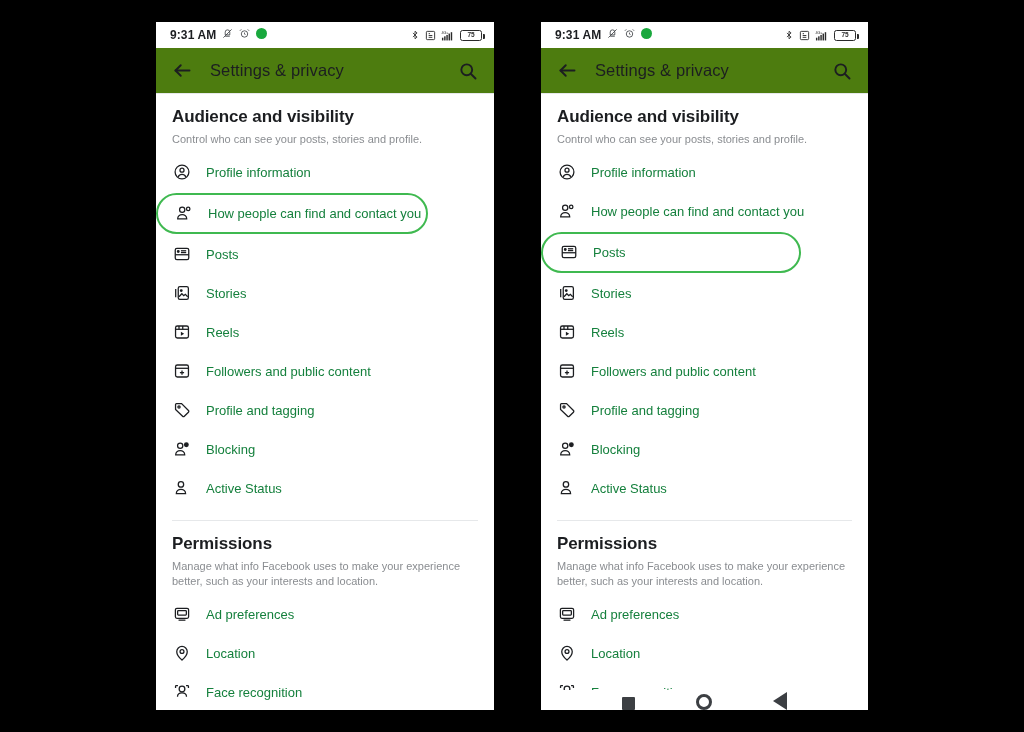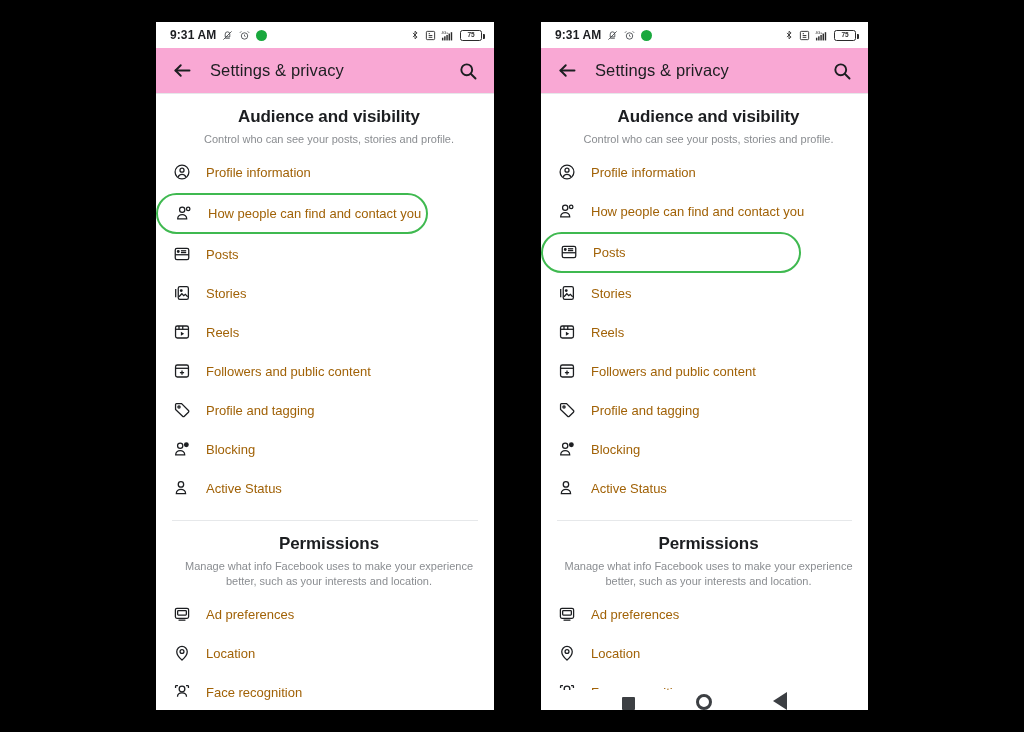--- a/index.html
+++ b/index.html
@@ -32,21 +32,21 @@
   .statusbar {
     height: 26px;
     display: flex;
     align-items: center;
     justify-content: space-between;
     padding: 0 12px 0 14px;
     background: #ffffff;
   }
   .status-left {
     display: flex;
-    align-items: center;
+    align-items: flex-start;
     gap: 6px;
   }
   .clock {
     font-size: 12px;
     font-weight: bold;
     color: #1c1e21;
     letter-spacing: 0.1px;
   }
   .status-right {
     display: flex;
@@ -83,21 +83,21 @@
     color: #2b2b2b;
     line-height: 1;
   }
 
   
   .appbar {
     height: 46px;
     display: flex;
     align-items: center;
     padding: 0 14px 0 14px;
-    background: #f9a8d4;
+    background: #4d7c0f;
     border-bottom: 1px solid #e6e8ea;
   }
   .appbar-title {
     flex: 1;
     font-size: 16.5px;
     color: #1c1e21;
     margin-left: 16px;
     letter-spacing: 0.1px;
   }
   .icon-btn {
@@ -109,21 +109,20 @@
   }
 
   
   .content {
     padding: 0 0 0 0;
     background: #ffffff;
   }
 
   .section-head {
     padding: 13px 8px 0 16px;
-    text-align: center;
   }
   .section-title {
     font-size: 17px;
     font-weight: bold;
     color: #1c1e21;
     letter-spacing: -0.1px;
   }
   .section-sub {
     font-size: 11px;
     color: #8a8d91;
@@ -142,21 +141,21 @@
   }
   .row .ico {
     width: 20px; height: 20px;
     flex: none;
     display: flex;
     align-items: center;
     justify-content: center;
   }
   .row .label {
     font-size: 13px;
-    color: #a16207;
+    color: #15803d;
     margin-left: 14px;
     white-space: nowrap;
   }
 
   
   .row.highlight {
     border: 2px solid #3fb950;
     border-radius: 22px;
     height: 41px;
     margin: 1px 0;

